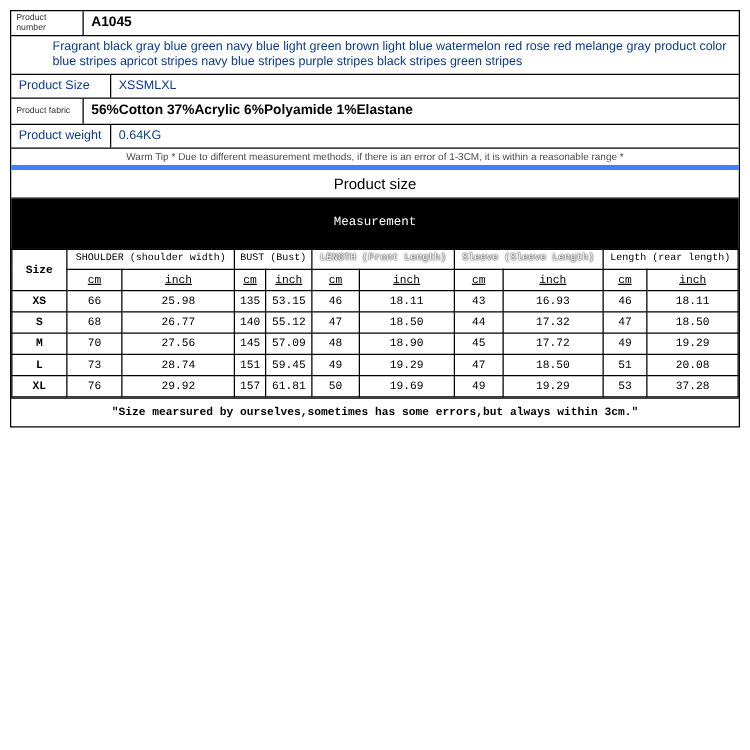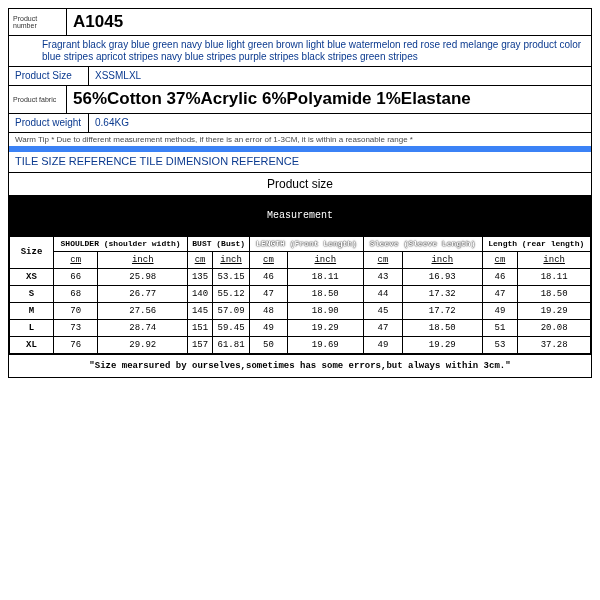--- a/index.html
+++ b/index.html
@@ -32,29 +32,30 @@
     display: flex;
     align-items: center;
   }
   .value-cell {
     flex: 1;
     padding: 3px 6px;
     font-size: 10px;
     color: #0b3a8f;
     line-height: 1.2;
   }
-  .value-cell.dark { color: #000; font-size: 17px; }
+  .value-cell.dark { color: #000; font-size: 11px; }
   .value-cell.navy { color: #0b3a8f; }
   .value-cell.bold { font-weight: bold; }
   .warm-tip {
     padding: 2px 6px;
     font-size: 8px;
     color: #4a4a4a;
-    border-bottom: 6px solid #3b82f6;
+    border-bottom: 4px solid #3b82f6;
     line-height: 1.2;
+    text-align: center;
   }
   .tile-ref {
     padding: 3px 6px;
     font-size: 11px;
     color: #0b3a8f;
     border-bottom: 1px solid #000;
     line-height: 1.2;
   }
   .prod-size-title {
     text-align: center;
@@ -78,21 +79,21 @@
     font-family: "Courier New", monospace;
     font-size: 9px;
   }
   table.meas th, table.meas td {
     border: 1px solid #000;
     padding: 3px 2px;
     text-align: center;
     vertical-align: middle;
   }
   table.meas th.group {
-    font-weight: bold;
+    font-weight: normal;
     font-size: 8px;
     line-height: 1.1;
     margin-left: 11px;
   }
   table.meas th.unit {
     font-weight: normal;
     font-size: 9px;
     text-decoration: underline;
   }
   .size-col { width: 44px; font-weight: bold; }
@@ -145,21 +146,20 @@
   <div class="row">
     <div class="narrow-label" style="color:#0b3a8f;">Product weight</div>
     <div class="value-cell navy">0.64KG</div>
   </div>
 
   <div class="warm-tip">
     <span>Warm Tip</span>
     <span>* Due to different measurement methods, if there is an error of 1-3CM, it is within a reasonable range *</span>
   </div>
 
-  <div class="tile-ref">TILE SIZE REFERENCE TILE DIMENSION REFERENCE</div>
 
   <div class="prod-size-title">Product size</div>
 
   <div class="meas-bar">Measurement</div>
 
   <table class="meas">
     <thead>
       <tr>
         <th rowspan="2" class="size-col">Size</th>
         <th colspan="2" class="group">SHOULDER (shoulder width)</th>

